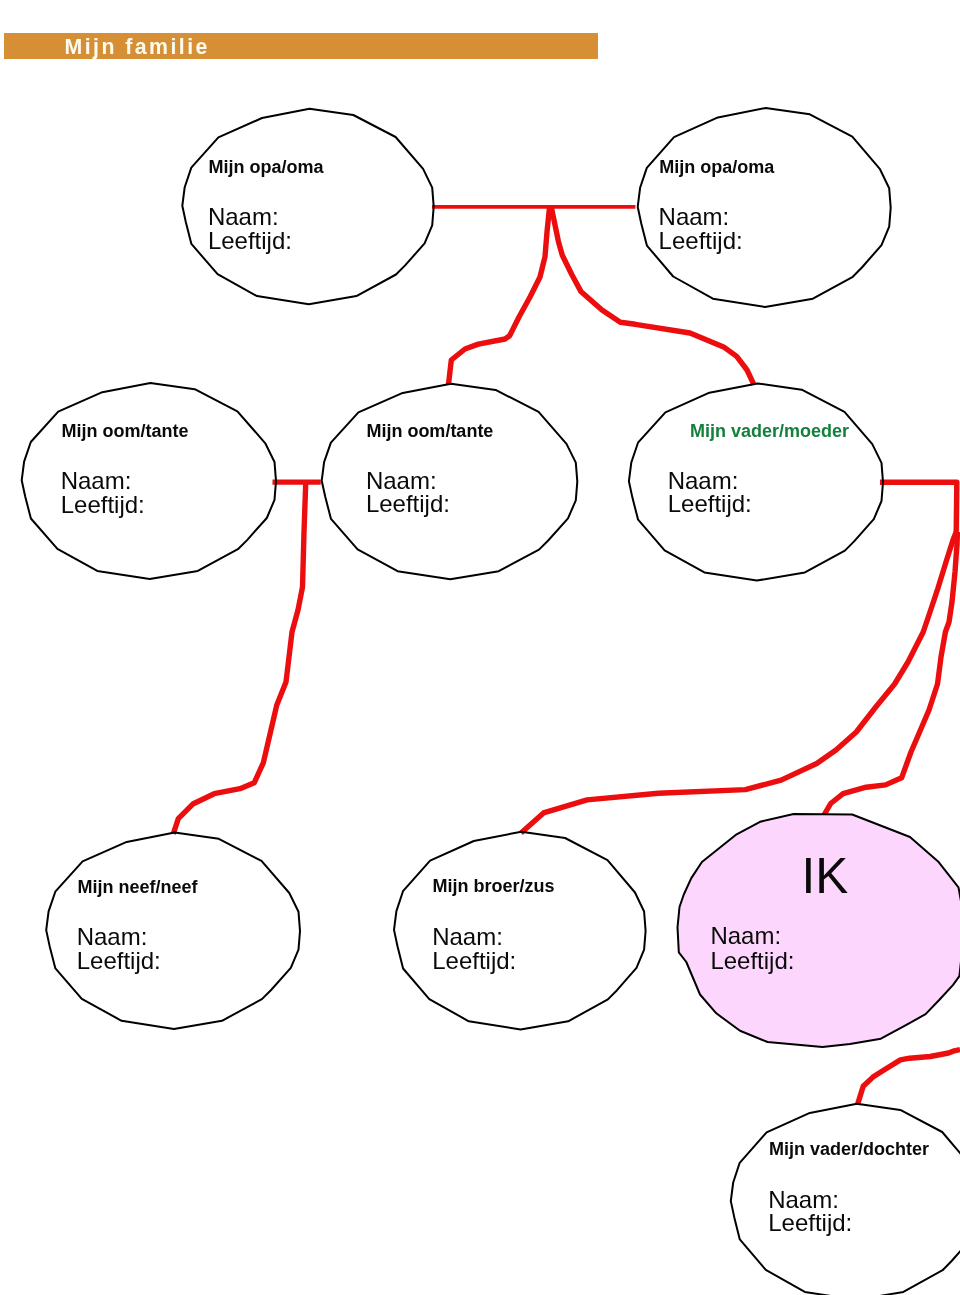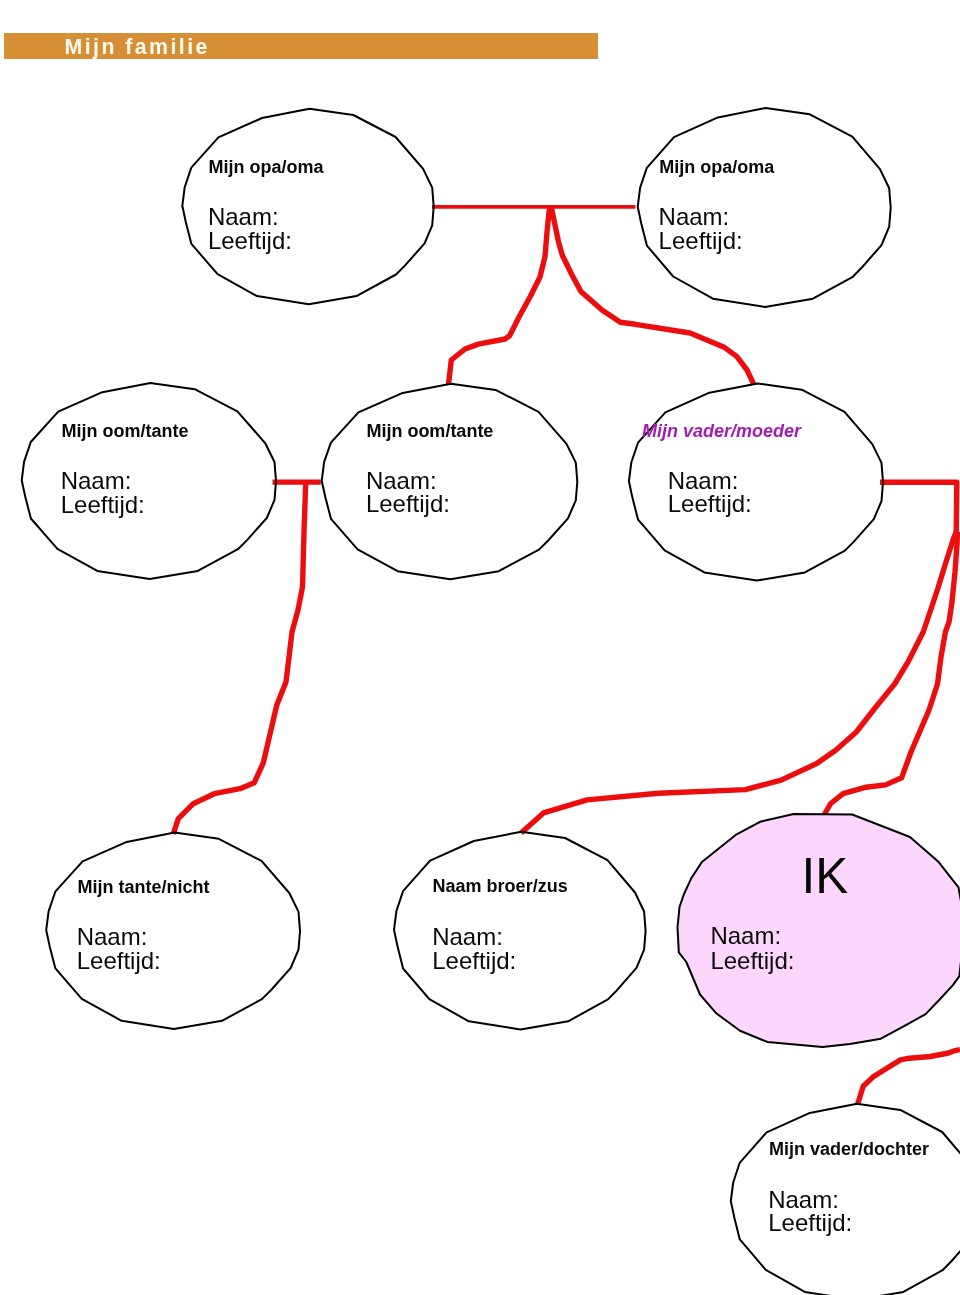--- a/index.html
+++ b/index.html
@@ -62,27 +62,27 @@
       <div class="node-field" style="left: 207.9px; top: 197.2px; color: rgb(10, 10, 10);">Leeftijd:</div>
       <div class="node-title" style="left: 659.3px; top: 125.9px; color: rgb(10, 10, 10);">Mijn opa/oma</div>
       <div class="node-field" style="left: 658.6px; top: 173.4px; color: rgb(10, 10, 10);">Naam:</div>
       <div class="node-field" style="left: 658.6px; top: 197.2px; color: rgb(10, 10, 10);">Leeftijd:</div>
       <div class="node-title" style="left: 61.6px; top: 389.7px; color: rgb(10, 10, 10);">Mijn oom/tante</div>
       <div class="node-field" style="left: 60.7px; top: 436.5px; color: rgb(10, 10, 10);">Naam:</div>
       <div class="node-field" style="left: 60.7px; top: 461.2px; color: rgb(10, 10, 10);">Leeftijd:</div>
       <div class="node-title" style="left: 366.4px; top: 389.7px; color: rgb(10, 10, 10);">Mijn oom/tante</div>
       <div class="node-field" style="left: 365.9px; top: 436.6px; color: rgb(10, 10, 10);">Naam:</div>
       <div class="node-field" style="left: 365.9px; top: 459.9px; color: rgb(10, 10, 10);">Leeftijd:</div>
-      <div class="node-title" style="left: 642px; top: 389.5px; color: #a21caf; font-style: italic;">Mijn vader/moeder</div>
+      <div class="node-title" style="left: 690px; top: 389.5px; color: #15803d;">Mijn vader/moeder</div>
       <div class="node-field" style="left: 667.7px; top: 436.6px; color: rgb(10, 10, 10);">Naam:</div>
       <div class="node-field" style="left: 667.7px; top: 459.9px; color: rgb(10, 10, 10);">Leeftijd:</div>
-      <div class="node-title" style="left: 77.6px; top: 845.5px; color: rgb(10, 10, 10);">Mijn tante/nicht</div>
+      <div class="node-title" style="left: 77.6px; top: 845.5px; color: rgb(10, 10, 10);">Mijn neef/neef</div>
       <div class="node-field" style="left: 76.7px; top: 893.4px; color: rgb(10, 10, 10);">Naam:</div>
       <div class="node-field" style="left: 76.7px; top: 917.2px; color: rgb(10, 10, 10);">Leeftijd:</div>
-      <div class="node-title" style="left: 432.6px; top: 845.1px; color: rgb(10, 10, 10);">Naam broer/zus</div>
+      <div class="node-title" style="left: 432.6px; top: 845.1px; color: rgb(10, 10, 10);">Mijn broer/zus</div>
       <div class="node-field" style="left: 432.2px; top: 893.2px; color: rgb(10, 10, 10);">Naam:</div>
       <div class="node-field" style="left: 432.2px; top: 917px; color: rgb(10, 10, 10);">Leeftijd:</div>
       <div class="node-title me" style="left: 801.5px; top: 818.5px; color: rgb(10, 10, 10); text-align: center;">IK</div>
       <div class="node-field" style="left: 710.4px; top: 892px; color: rgb(10, 10, 10);">Naam:</div>
       <div class="node-field" style="left: 710.4px; top: 917.3px; color: rgb(10, 10, 10);">Leeftijd:</div>
       <div class="node-title" style="left: 769px; top: 1108.2px; color: rgb(10, 10, 10);">Mijn vader/dochter</div>
       <div class="node-field" style="left: 768.2px; top: 1155.6px; color: rgb(10, 10, 10);">Naam:</div>
       <div class="node-field" style="left: 768.2px; top: 1179.1px; color: rgb(10, 10, 10);">Leeftijd:</div>
     </div>
 

